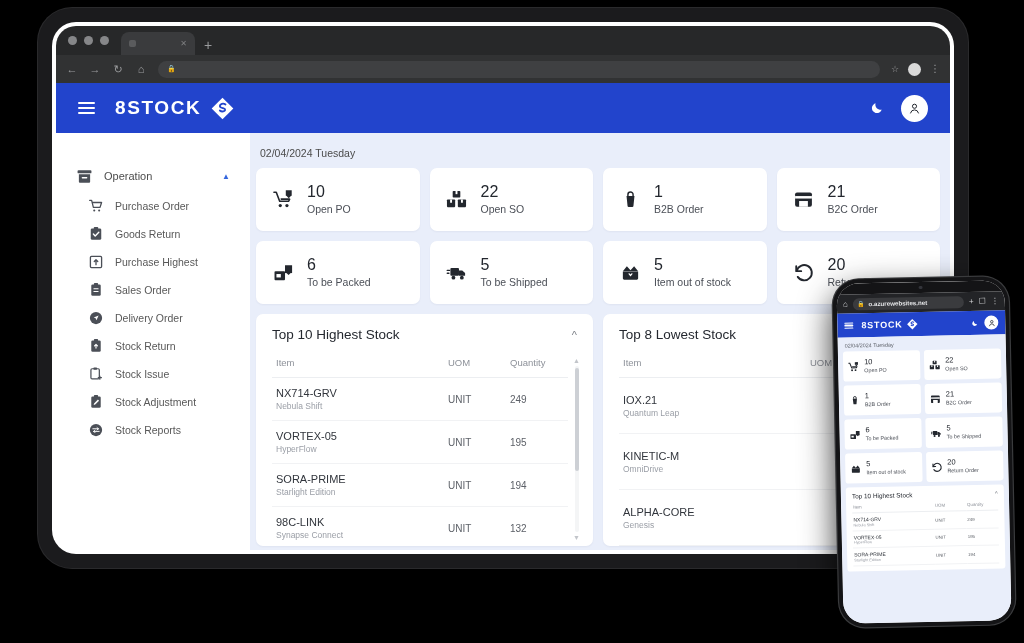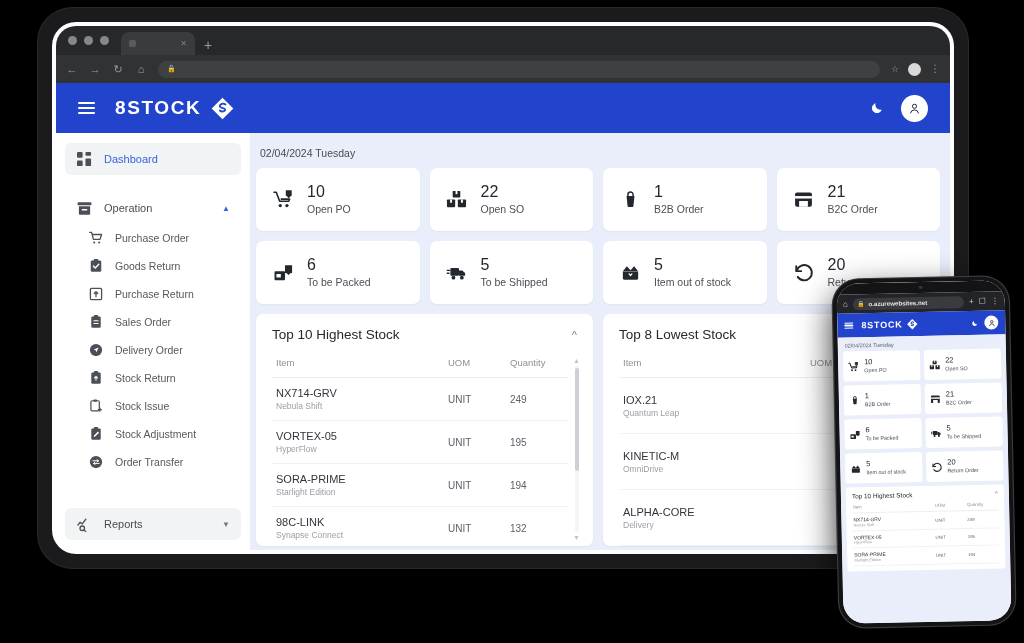--- a/index.html
+++ b/index.html
@@ -264,31 +264,20 @@
                 <circle cx="12" cy="8.4" r="3.3" fill="none" stroke="#23272e" stroke-width="1.6"></circle>
                 <path d="M5.6 19.2a6.6 6.6 0 0 1 12.8 0" fill="none" stroke="#23272e" stroke-width="1.6" stroke-linecap="round"></path>
               </svg>
             </span>
           </div>
         </div>
 
         <div id="body-row">
 
           <div id="sidebar">
-            <div class="side-item active">
-              <span class="side-ic">
-                <svg viewBox="0 0 16 16" width="15" height="15" fill="#4b4f57">
-                  <rect x="0" y="0" width="6" height="6" rx="1"></rect>
-                    <rect x="9" y="0" width="6" height="4" rx="1"></rect>
-                  <rect x="0" y="9" width="6" height="6" rx="1"></rect>
-                    <rect x="9" y="7" width="6" height="8" rx="1"></rect>
-                </svg>
-              </span>
-              <span>Dashboard</span>
-            </div>
 
             <div class="side-item group">
               <span class="side-ic">
                 <svg viewBox="0 0 16 16" width="15" height="15" fill="#4b4f57">
                   <rect x="0.6" y="1.2" width="14.8" height="3.4" rx="1"></rect>
                   <path d="M2 5.6h12v8a1 1 0 0 1-1 1H3a1 1 0 0 1-1-1Z"></path>
                   <rect x="5" y="8.4" width="6" height="1.6" rx=".7" fill="#fff"></rect>
                 </svg>
               </span>
               <span>Operation</span>
@@ -316,21 +305,21 @@
                 </span>
                 <span>Goods Return</span>
               </div>
               <div class="sub-item">
                 <span class="sub-ic">
                   <svg viewBox="0 0 16 16" width="14" height="14">
                     <rect x="1.6" y="1.6" width="12.8" height="12.8" rx="1.2" fill="none" stroke="#4b4f57" stroke-width="1.5"></rect>
                     <path d="M8 11V5.4m0 0L6 7.4M8 5.4l2 2" stroke="#4b4f57" stroke-width="1.5" fill="none" stroke-linecap="round" stroke-linejoin="round"></path>
                   </svg>
                 </span>
-                <span>Purchase Return</span>
+                <span>Purchase Highest</span>
               </div>
               <div class="sub-item">
                 <span class="sub-ic">
                   <svg viewBox="0 0 16 16" width="14" height="14" fill="#4b4f57">
                     <rect x="2.6" y="1.6" width="10.8" height="13" rx="1.5"></rect>
                     <rect x="5.6" y="0" width="4.8" height="2.6" rx=".9"></rect>
                     <rect x="5" y="6" width="6" height="1.2" rx=".6" fill="#fff"></rect>
                     <rect x="5" y="9" width="6" height="1.2" rx=".6" fill="#fff"></rect>
                   </svg>
                 </span>
@@ -375,37 +364,26 @@
                 </span>
                 <span>Stock Adjustment</span>
               </div>
               <div class="sub-item">
                 <span class="sub-ic">
                   <svg viewBox="0 0 16 16" width="14" height="14">
                     <circle cx="8" cy="8" r="7" fill="#4b4f57"></circle>
                     <path d="M4.4 6.6h6.2m0 0L9.2 5.3m1.4 1.3L9.2 8M11.6 9.6H5.4m0 0 1.4-1.3M5.4 9.6l1.4 1.4" stroke="#fff" stroke-width="1.1" fill="none" stroke-linecap="round" stroke-linejoin="round"></path>
                   </svg>
                 </span>
-                <span>Order Transfer</span>
+                <span>Stock Reports</span>
               </div>
             </div>
 
             <div class="spacer"></div>
 
-            <div class="side-item group shaded">
-              <span class="side-ic">
-                <svg viewBox="0 0 16 16" width="15" height="15" fill="none" stroke="#4b4f57" stroke-width="1.4" stroke-linecap="round" stroke-linejoin="round">
-                  <path d="M.9 8.6 3.4 5.6 5.6 7.4 9.4 2.4"></path>
-                    <circle cx="5.6" cy="12" r="2.4"></circle>
-                    <path d="M7.4 13.8 9.4 15.6"></path>
-                </svg>
-              </span>
-              <span>Reports</span>
-              <span class="caret down">▼</span>
-            </div>
           </div>
 
           <div id="main">
             <div class="datestr">02/04/2024 Tuesday</div>
 
             <div class="stat-grid">
 
               <div class="stat-card">
                 <span class="stat-ic">
                   <svg viewBox="0 0 22 22" width="21" height="21" fill="#23272e">
@@ -613,21 +591,21 @@
                         <td>
                           <div class="it-name">KINETIC-M</div>
                           <div class="it-sub">OmniDrive</div>
                         </td>
                         <td class="cell-s"></td>
                         <td class="cell-s"></td>
                       </tr>
                       <tr>
                         <td>
                           <div class="it-name">ALPHA-CORE</div>
-                          <div class="it-sub">Delivery</div>
+                          <div class="it-sub">Genesis</div>
                         </td>
                         <td class="cell-s"></td>
                         <td class="cell-s"></td>
                       </tr>
                     </tbody>
                   </table>
                 </div>
               </div>
             </div>
           </div>

